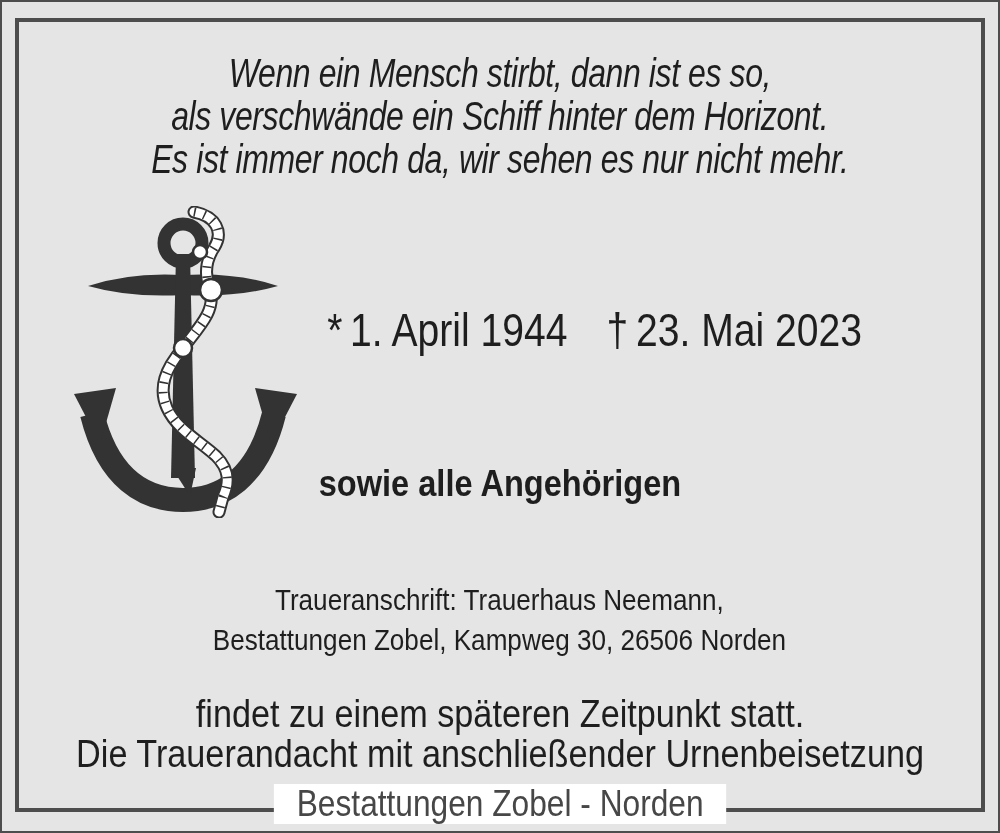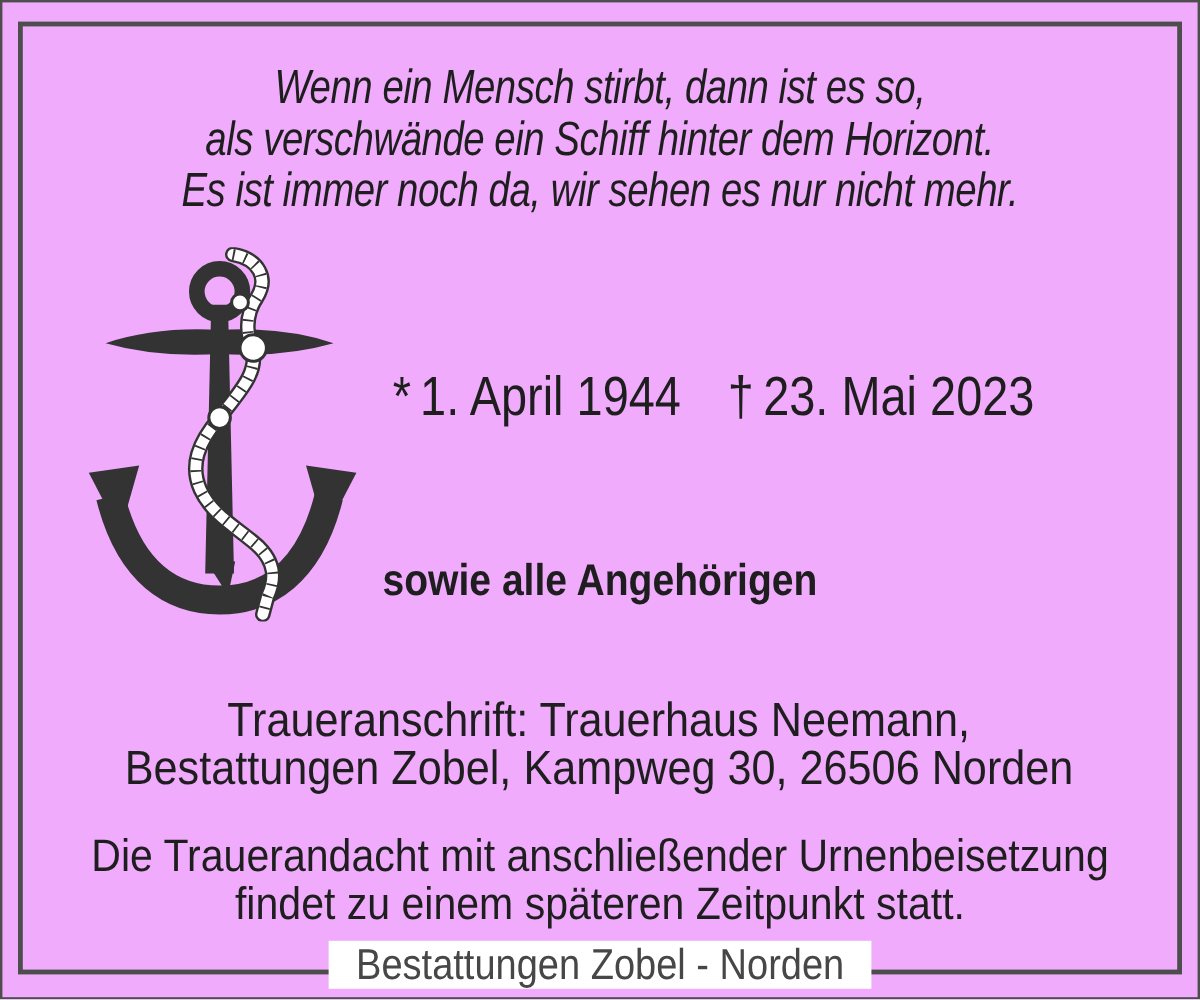--- a/index.html
+++ b/index.html
@@ -1,17 +1,17 @@
 <!DOCTYPE html>
 <html><head>
 <meta charset="utf-8">
 <style>
   html,body { margin:0; padding:0; background:#fff; }
   .page {
-    position:relative; width:1000px; height:833px; background:#f0abfc;
+    position:relative; width:1000px; height:833px; background:#e5e5e5;
     font-family:"Liberation Sans", sans-serif; color:#1e1e1e; overflow:hidden;
   }
   .frame-outer { position:absolute; inset:0; border:2px solid #4d4d4d; box-sizing:border-box; }
   .frame-inner { position:absolute; left:15px; top:18px; right:15px; bottom:21px;
                  border:4px solid #4d4d4d; box-sizing:border-box; }
   .tblock { position:absolute; text-align:center; }
   .cond { display:inline-block; white-space:nowrap; transform-origin:50% 50%; }
   .sc80 { transform:scaleX(0.80); }
   .sc85 { transform:scaleX(0.85); }
   .sc88 { transform:scaleX(0.88); }
@@ -19,21 +19,21 @@
 
   .quote { left:0; right:0; top:52px; font-size:40px; line-height:43px;
            font-style:italic; letter-spacing:-0.5px; }
   .name  { left:175px; right:0; top:213px; font-size:78px; font-weight:bold;
            line-height:82px; letter-spacing:-2px; }
   .dates { left:190px; right:0; top:310px; font-size:46px; line-height:40px; }
   .dates .gap { display:inline-block; width:46px; }
   .dates .sym { padding-right:9px; }
   .intro { left:0; right:0; top:400px; font-size:38px; line-height:40px; }
   .mourners { left:0; right:0; top:460px; font-size:37px; line-height:47px; font-weight:bold; }
-  .address  { left:0; right:2px; top:580px; font-size:40px; line-height:40px; }
+  .address  { left:0; right:2px; top:580px; font-size:29px; line-height:40px; }
   .ceremony { left:0; right:0; top:694px; font-size:38px; line-height:40px; }
   .footer { left:0; right:0; top:784px; font-size:36px; line-height:40px;
             font-family:Liberation Sans, sans-serif; color:#474747; z-index:5; }
   .footer-label { display:inline-block; background:#fff; padding:0 26px;
                   transform:scaleX(0.88); transform-origin:50% 50%; white-space:nowrap; }
   .anchor-art { position:absolute; left:68px; top:206px; width:235px; height:312px; }
 </style>
 </head>
 <body>
 
@@ -84,21 +84,21 @@
   <div class="tblock mourners">
     <div><span class="cond sc88">sowie alle Angehörigen</span></div>
   </div>
 
   <div class="tblock address">
     <div><span class="cond sc90">Traueranschrift: Trauerhaus Neemann,</span></div>
     <div><span class="cond sc90">Bestattungen Zobel, Kampweg 30, 26506 Norden</span></div>
   </div>
 
   <div class="tblock ceremony">
+    <div><span class="cond sc90">findet zu einem späteren Zeitpunkt statt.</span></div>
     <div><span class="cond sc90">Die Trauerandacht mit anschließender Urnenbeisetzung</span></div>
-    <div><span class="cond sc90">findet zu einem späteren Zeitpunkt statt.</span></div>
   </div>
 
   <div class="tblock footer">
     <span class="footer-label">Bestattungen Zobel - Norden</span>
   </div>
 
 </div>
 
 </body></html>

